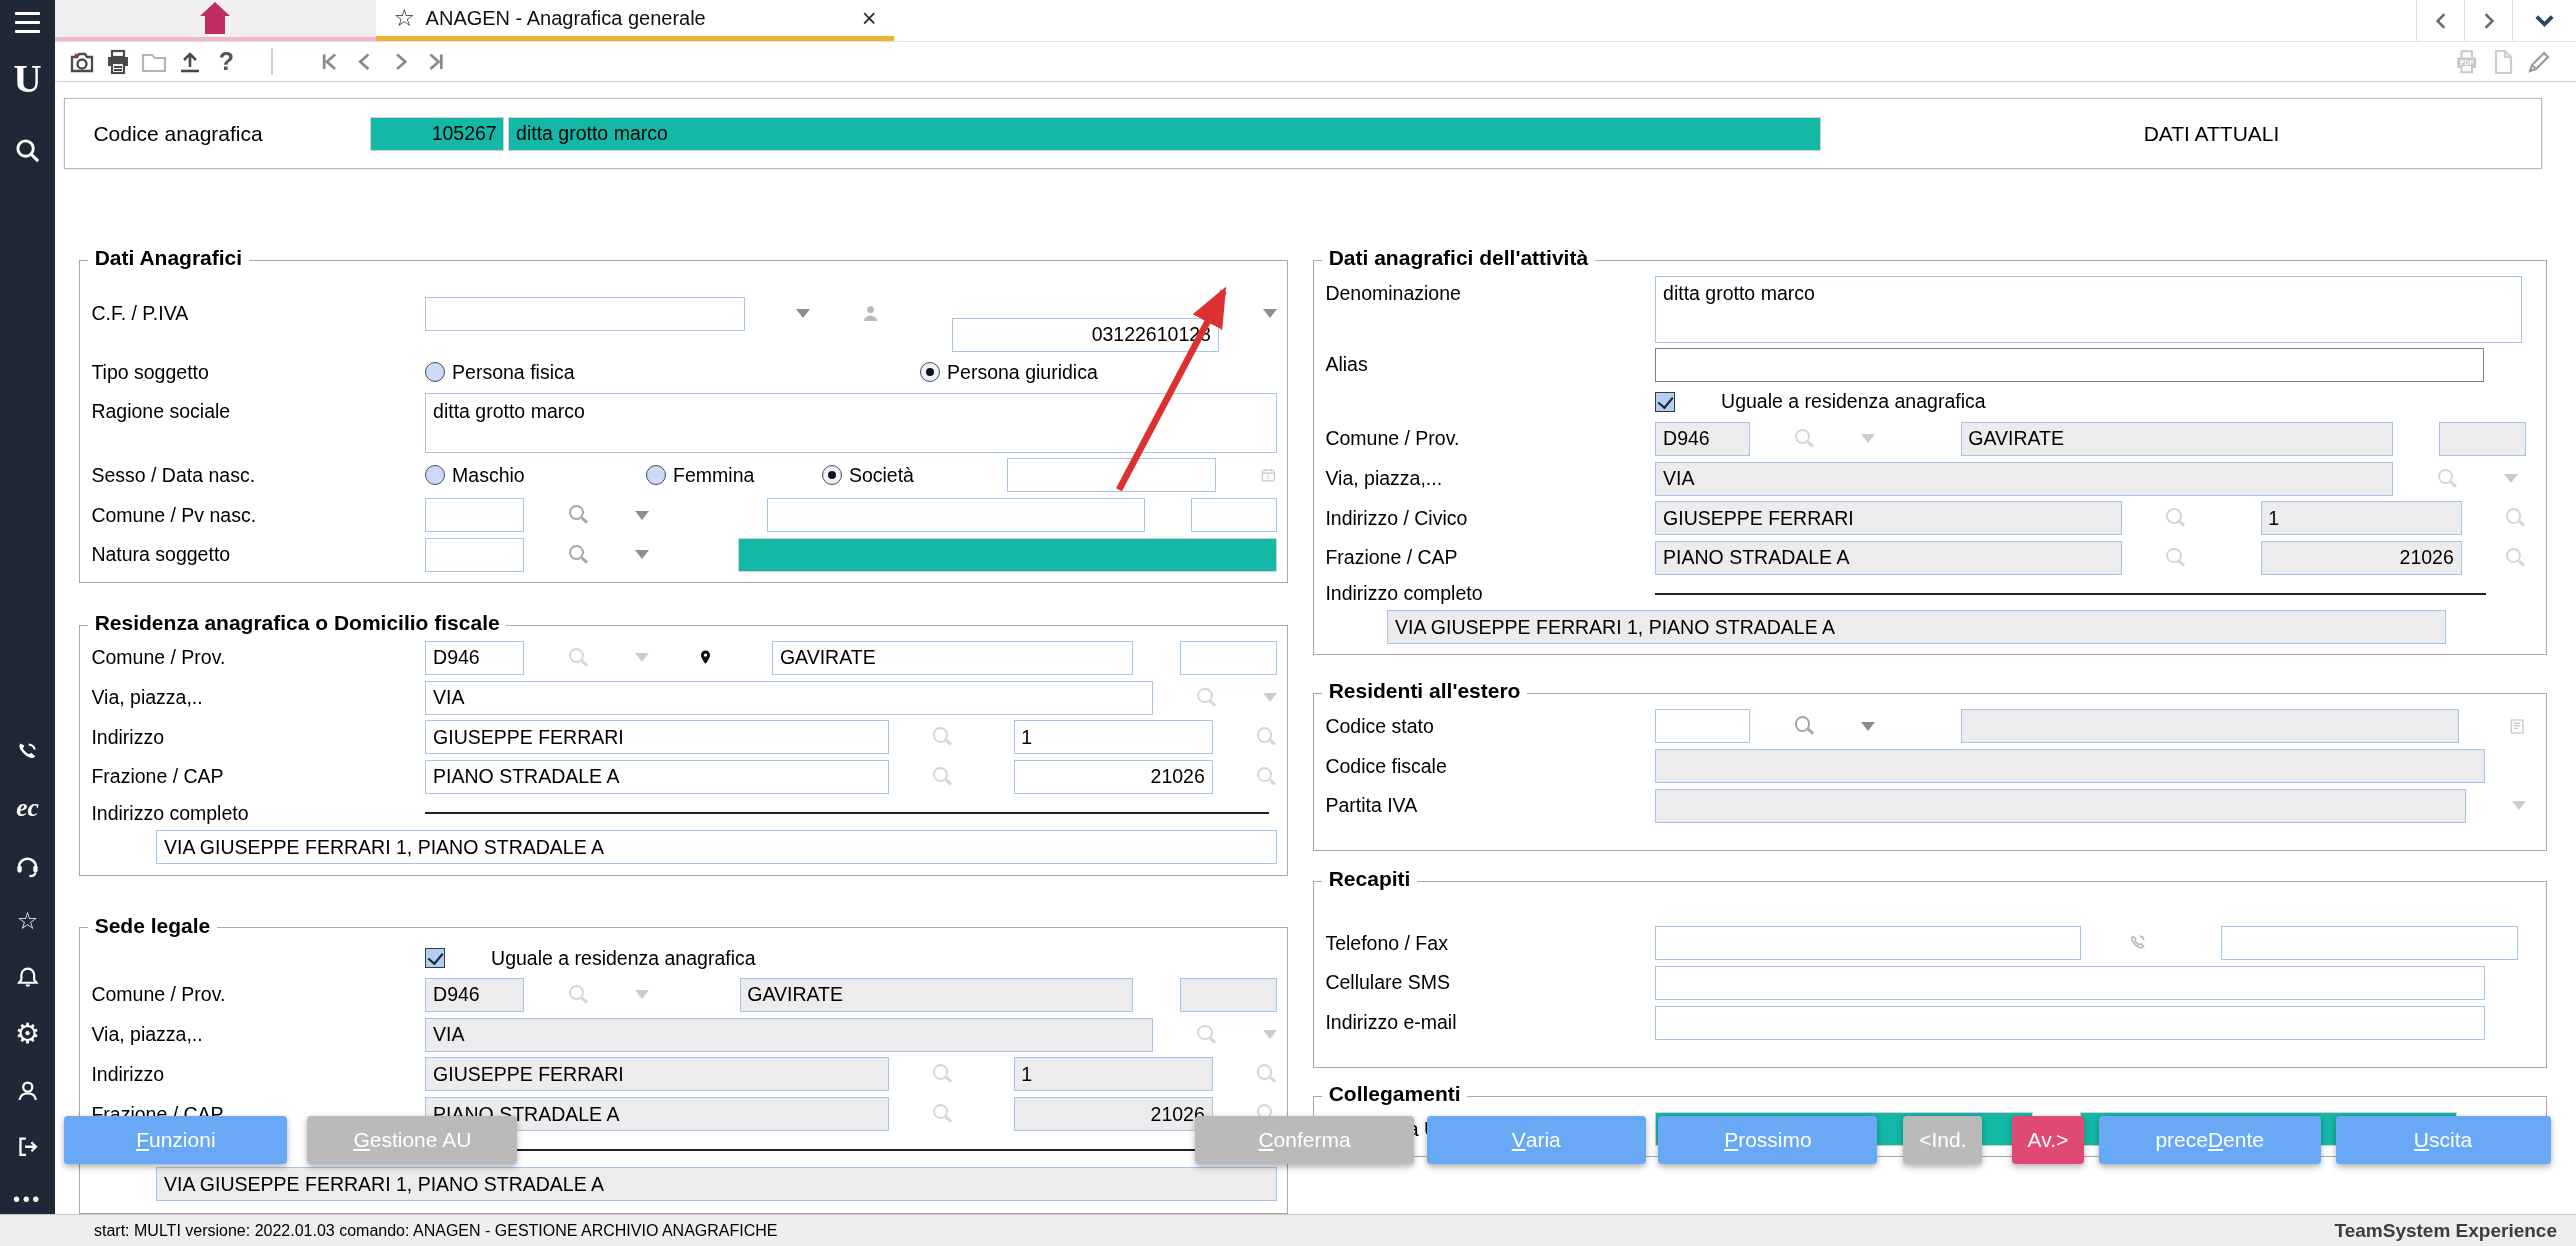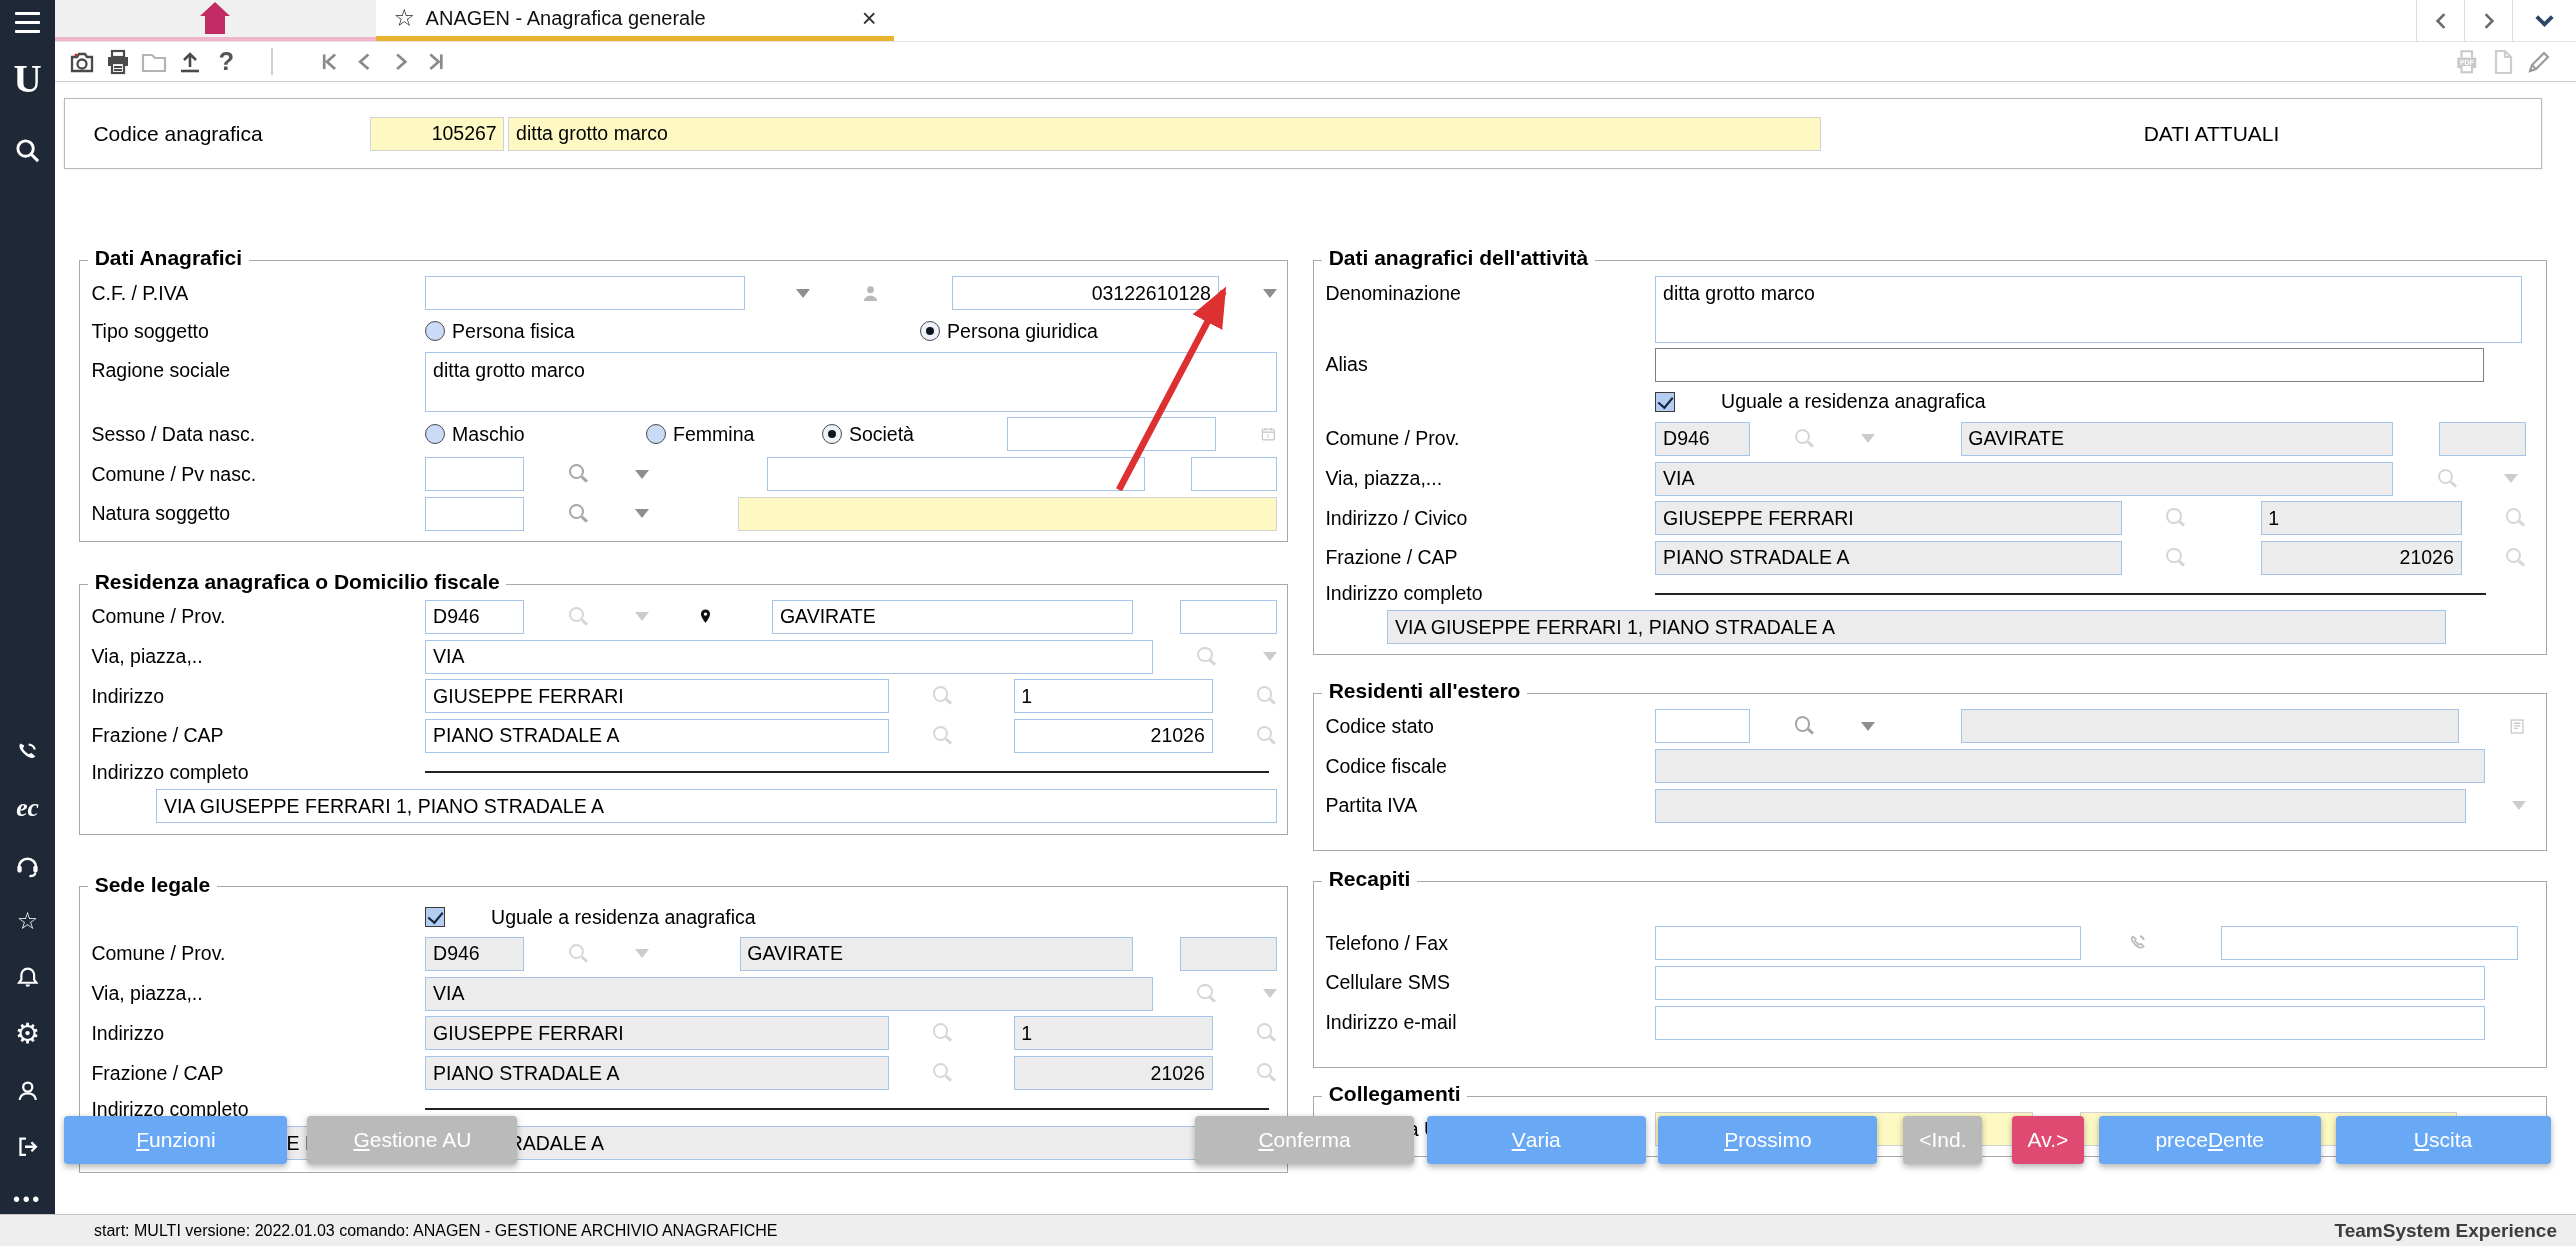--- a/index.html
+++ b/index.html
@@ -57,21 +57,21 @@
 
   .gbox { border:1.3px solid #a8a8a8; position:relative; padding:14.8px 10px 8px 11.4px; background:#fff; }
   .gtitle { position:absolute; top:-14.8px; left:8px; background:#fff; padding:0 6.7px; font-size:21px; font-weight:bold; white-space:nowrap; }
 
   .row { display:flex; align-items:center; margin-bottom:4.7px; min-height:35px;gap:39px; }
   .lbl { width:295px; font-size:19.5px; flex-shrink:0; }
   .lblr { width:291px; font-size:19.5px; flex-shrink:0; }
 
   .fi { height:34px; border:1.3px solid #a4c4e8; background:#fff; font-size:19.5px; padding:0 6.7px; font-family:"Liberation Sans",sans-serif; color:#000; }
   .fi.gy { background:#ececec; }
-  .fi.ro { background:#fef9c3; border-color:#d2d2d2; }
+  .fi.ro { background:#14b8a6; border-color:#d2d2d2; }
   .fi.dk { border-color:#7f7f7f; }
   .ta-r { text-align:right; }
   textarea.fi { resize:none; padding-top:5.4px; }
 
   .mag { width:21.5px; height:24px; position:relative; flex-shrink:0; margin-left:4px; cursor:pointer; }
   .mag::before { content:""; position:absolute; left:1.3px; top:2px; width:11.4px; height:11.4px; border:2px solid #a6a6a6; border-radius:50%; }
   .mag::after { content:""; position:absolute; left:13.4px; top:16px; width:7.4px; height:2.7px; background:#a6a6a6; transform:rotate(42deg); }
   .dd { width:0; height:0; border-left:7.4px solid transparent; border-right:7.4px solid transparent; border-top:9.4px solid #8e8e8e; margin-left:6.7px; flex-shrink:0; cursor:pointer; }
   .dim { opacity:.45; }
 
@@ -276,21 +276,21 @@
       <div class="gtitle">Dati Anagrafici</div>
 
       <div class="row">
         <span class="lbl">C.F. / P.IVA</span>
         <input class="fi" style="width: 406px;" readonly="" value="">
         <span class="dd" style="margin-left:12px;"></span>
         <svg class="ic" width="27" height="27" viewBox="0 0 28 28" style="margin-left:10.7px;">
             <circle cx="14" cy="9" r="4.5" fill="#b9b9b9"></circle>
             <path d="M5 24c1-5 5-7 9-7s8 2 9 7z" fill="#b9b9b9"></path>
           </svg>
-        <input class="fi ta-r" style="width: 312px; margin-left: 32px;" readonly="" value="03122610128">
+        <input class="fi ta-r" style="width: 312px; margin-left: 32px; margin-top: 42px;" readonly="" value="03122610128">
         <span class="dd" style="margin-left:5.4px;"></span>
       </div>
 
       <div class="row" style="min-height:32px;">
         <span class="lbl">Tipo soggetto</span>
         <span class="ropt" style="width:456px;">
             <span class="radio"></span>
             <span class="rlabel">Persona fisica</span>
           </span>
         <span class="ropt">

